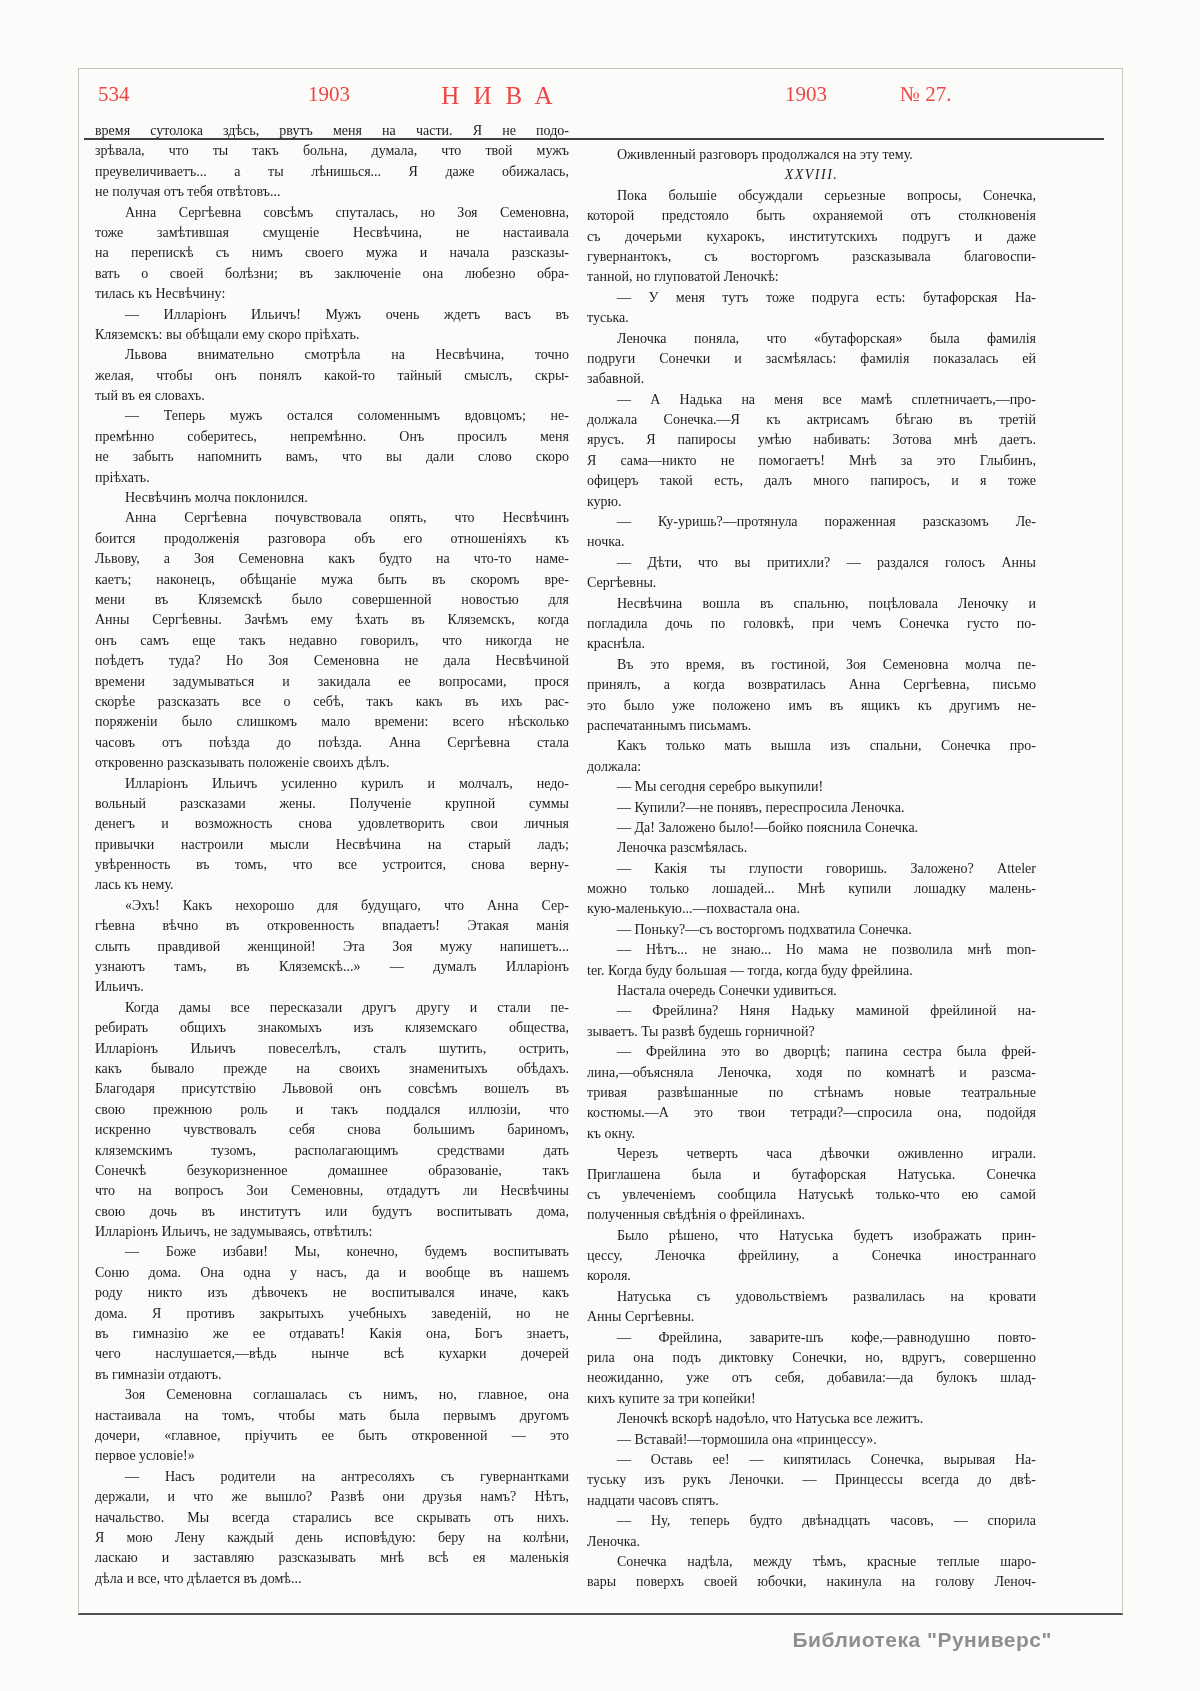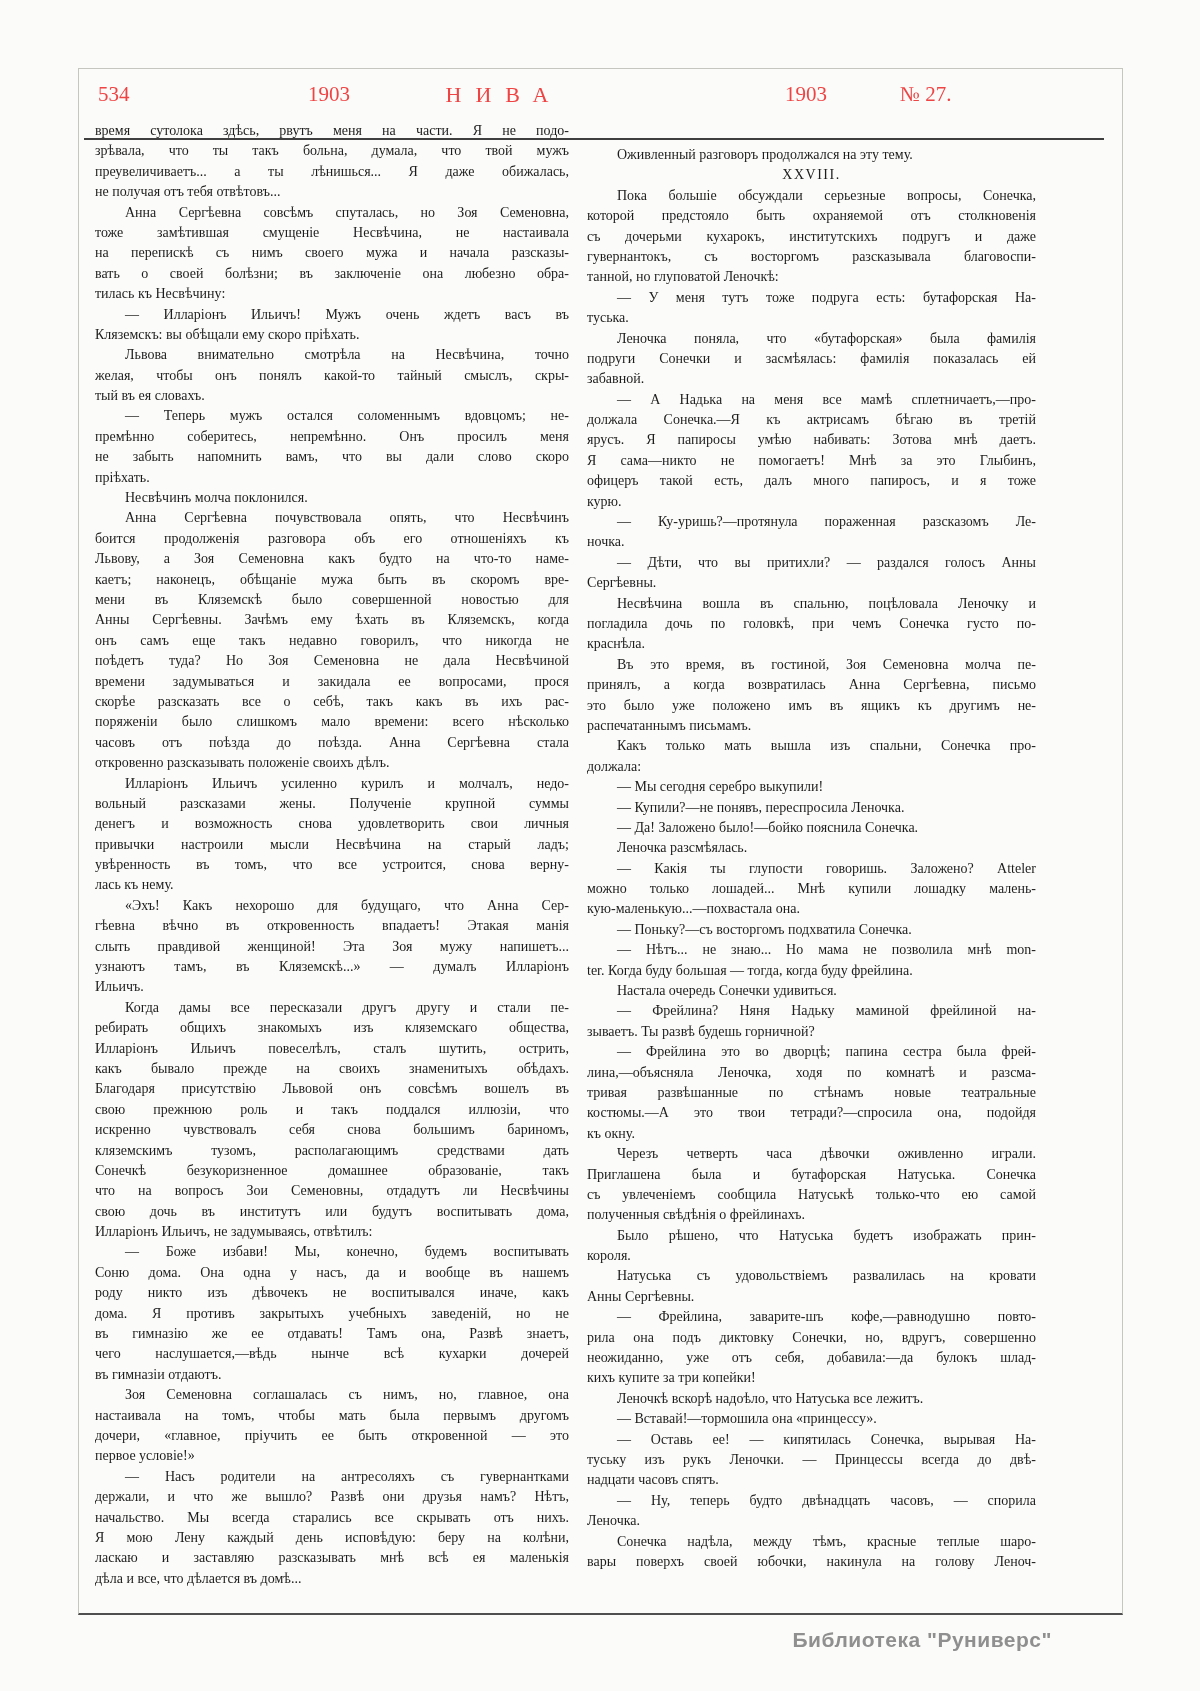--- a/index.html
+++ b/index.html
@@ -12,40 +12,40 @@
   }
   .page-frame{
     position:absolute;left:78px;top:68px;width:1043px;height:1544px;
     border-top:1px solid #c6c6c0;border-left:1px solid #c6c6c0;border-right:1px solid #c6c6c0;
     border-bottom:2px solid #4f4f4f;
     pointer-events:none;
   }
   .hdr{position:absolute;top:82px;font-size:21px;color:#ef4444;}
   .hdr-page{left:98px;}
   .hdr-year-l{left:308px;}
-  .hdr-title{left:0;width:1008px;text-align:center;letter-spacing:14px;font-size:22px;}
+  .hdr-title{left:0;width:1008px;text-align:center;letter-spacing:14px;font-size:25px;}
   .hdr-year-r{left:785px;}
   .hdr-issue{left:900px;width:204px;text-align:left;}
   .header-rule{
     position:absolute;left:84px;top:138px;width:1020px;height:0;
     border-top:2px solid #3f3f3f;
   }
   .col{
     position:absolute;top:121px;font-size:14px;
   }
   .col-left{left:95px;width:474px;}
   .col-right{left:587px;width:449px;margin-top:24px;}
   .ln{
     height:20.4px;line-height:20.4px;
     text-align:justify;text-align-last:justify;
     overflow:hidden;white-space:normal;
   }
   .ln.end{text-align:left;text-align-last:left;}
   .ln.ind{text-indent:30px;}
-  .ln.ctr{text-align-last:center;letter-spacing:1.5px;}
+  .ln.ctr{text-align-last:center;letter-spacing:1.5px;font-style:italic;}
   .watermark{
     position:absolute;left:600px;top:1628px;width:452px;
     text-align:right;
     font-family:"Liberation Sans","DejaVu Sans",sans-serif;
     font-weight:bold;font-size:21px;color:#8f8f8f;letter-spacing:0.5px;
   }
 </style>
 </head>
 <body>
 
@@ -111,21 +111,21 @@
     <div class="ln">искренно чувствовалъ себя снова большимъ бариномъ,</div>
     <div class="ln">кляземскимъ тузомъ, располагающимъ средствами дать</div>
     <div class="ln">Сонечкѣ безукоризненное домашнее образованіе, такъ</div>
     <div class="ln">что на вопросъ Зои Семеновны, отдадутъ ли Несвѣчины</div>
     <div class="ln">свою дочь въ институтъ или будутъ воспитывать дома,</div>
     <div class="ln end">Илларіонъ Ильичъ, не задумываясь, отвѣтилъ:</div>
     <div class="ln ind">— Боже избави! Мы, конечно, будемъ воспитывать</div>
     <div class="ln">Соню дома. Она одна у насъ, да и вообще въ нашемъ</div>
     <div class="ln">роду никто изъ дѣвочекъ не воспитывался иначе, какъ</div>
     <div class="ln">дома. Я противъ закрытыхъ учебныхъ заведеній, но не</div>
-    <div class="ln">въ гимназію же ее отдавать! Тамъ она, Развѣ знаетъ,</div>
+    <div class="ln">въ гимназію же ее отдавать! Какія она, Богъ знаетъ,</div>
     <div class="ln">чего наслушается,—вѣдь нынче всѣ кухарки дочерей</div>
     <div class="ln end">въ гимназіи отдаютъ.</div>
     <div class="ln ind">Зоя Семеновна соглашалась съ нимъ, но, главное, она</div>
     <div class="ln">настаивала на томъ, чтобы мать была первымъ другомъ</div>
     <div class="ln">дочери, «главное, пріучить ее быть откровенной — это</div>
     <div class="ln end">первое условіе!»</div>
     <div class="ln ind">— Насъ родители на антресоляхъ съ гувернантками</div>
     <div class="ln">держали, и что же вышло? Развѣ они друзья намъ? Нѣтъ,</div>
     <div class="ln">начальство. Мы всегда старались все скрывать отъ нихъ.</div>
     <div class="ln">Я мою Лену каждый день исповѣдую: беру на колѣни,</div>
@@ -180,20 +180,21 @@
     <div class="ln ind">— Фрейлина это во дворцѣ; папина сестра была фрей-</div>
     <div class="ln">лина,—объясняла Леночка, ходя по комнатѣ и разсма-</div>
     <div class="ln">тривая развѣшанные по стѣнамъ новые театральные</div>
     <div class="ln">костюмы.—А это твои тетради?—спросила она, подойдя</div>
     <div class="ln end">къ окну.</div>
     <div class="ln ind">Черезъ четверть часа дѣвочки оживленно играли.</div>
     <div class="ln">Приглашена была и бутафорская Натуська. Сонечка</div>
     <div class="ln">съ увлеченіемъ сообщила Натуськѣ только-что ею самой</div>
     <div class="ln end">полученныя свѣдѣнія о фрейлинахъ.</div>
     <div class="ln ind">Было рѣшено, что Натуська будетъ изображать прин-</div>
+    <div class="ln">цессу, Леночка фрейлину, а Сонечка иностраннаго</div>
     <div class="ln end">короля.</div>
     <div class="ln ind">Натуська съ удовольствіемъ развалилась на кровати</div>
     <div class="ln end">Анны Сергѣевны.</div>
     <div class="ln ind">— Фрейлина, заварите-шъ кофе,—равнодушно повто-</div>
     <div class="ln">рила она подъ диктовку Сонечки, но, вдругъ, совершенно</div>
     <div class="ln">неожиданно, уже отъ себя, добавила:—да булокъ шлад-</div>
     <div class="ln end">кихъ купите за три копейки!</div>
     <div class="ln ind end">Леночкѣ вскорѣ надоѣло, что Натуська все лежитъ.</div>
     <div class="ln ind end">— Вставай!—тормошила она «принцессу».</div>
     <div class="ln ind">— Оставь ее! — кипятилась Сонечка, вырывая На-</div>

